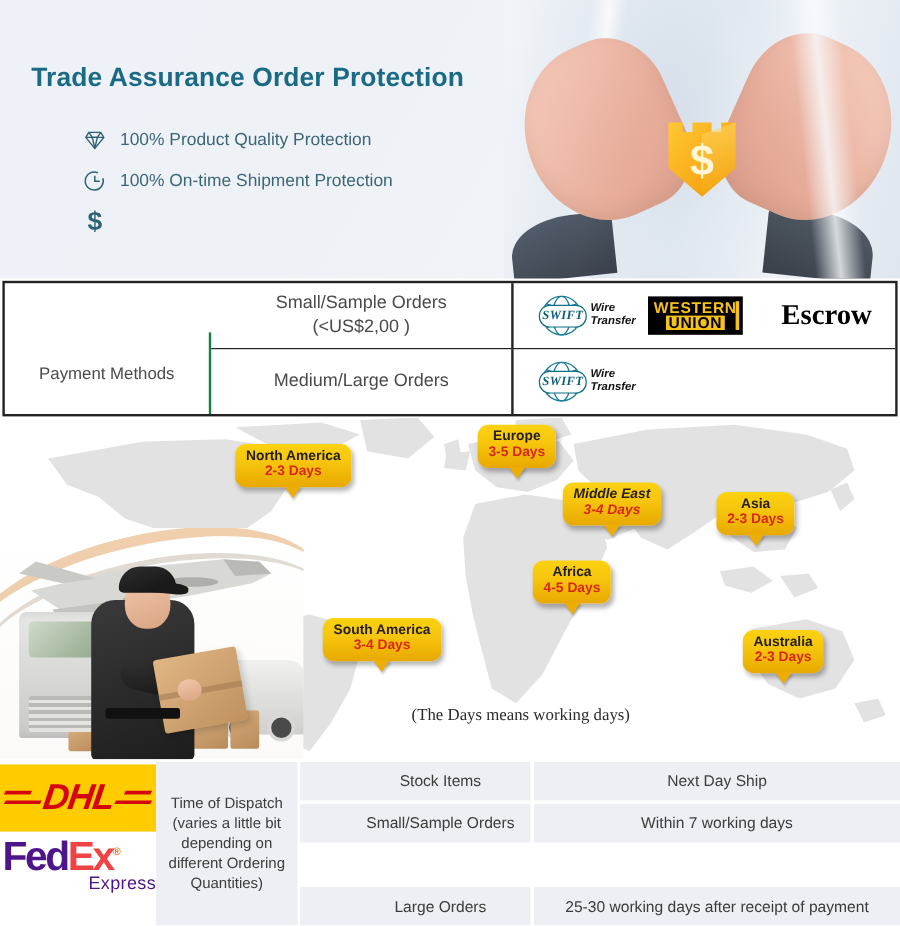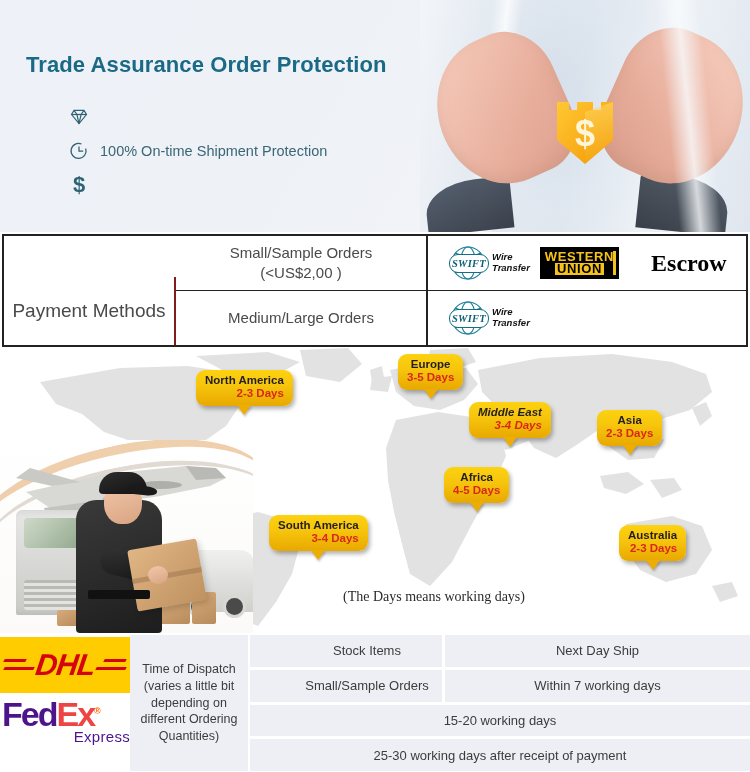--- a/index.html
+++ b/index.html
@@ -73,23 +73,23 @@
     color:#2e6373;margin-right:8px;flex:0 0 26px;}
   .hero-txt{font-size:14.5px;color:#3b6675;font-family:"Liberation Sans", sans-serif;}
 
   
   .pay-table{
     position:absolute;left:2px;top:234px;width:746px;height:113px;
     border:2px solid #222;box-sizing:border-box;background:#fff;
     display:flex;
   }
   .pay-left{
-    width:172px;flex:0 0 172px;border-right:2px solid #7f1d1d;box-sizing:border-box;
+    width:172px;flex:0 0 172px;border-right:2px solid #15803d;box-sizing:border-box;
     display:flex;align-items:center;justify-content:center;
-    font-size:19px;color:#4a4a4a;margin-top:41px;
+    font-size:14px;color:#4a4a4a;margin-top:41px;
   }
   .pay-right{flex:1;display:flex;flex-direction:column;}
   .pay-row{flex:1;display:flex;align-items:center;box-sizing:border-box;}
   .pay-row.top{border-bottom:1.5px solid #222;}
   .pay-order{
     width:252px;flex:0 0 252px;border-right:2px solid #222;box-sizing:border-box;
     align-self:stretch;display:flex;flex-direction:column;align-items:center;justify-content:center;
     font-size:15px;color:#4a4a4a;line-height:1.35;text-align:center;
   }
   .pay-logos{flex:1;display:flex;align-items:center;padding-left:20px;gap:4px;height:100%;}
@@ -173,21 +173,21 @@
     border-radius:9px;padding:4px 9px 5px 9px;text-align:center;
     box-shadow:2px 3px 4px rgba(0,0,0,.3);
   }
   .callout:after{
     content:"";position:absolute;left:50%;bottom:-9px;margin-left:-7px;
     width:0;height:0;border-left:7px solid transparent;border-right:7px solid transparent;
     border-top:10px solid #eead02;
     filter:drop-shadow(1px 2px 1px rgba(0,0,0,.25));
   }
   .c-region{font-size:11.5px;font-weight:bold;color:#231f20;line-height:1.15;white-space:nowrap;}
-  .c-days{font-size:11.5px;font-weight:bold;color:#d9281a;line-height:1.2;white-space:nowrap;text-align:right;}
+  .c-days{font-size:11.5px;font-weight:bold;color:#d9281a;line-height:1.2;white-space:nowrap;}
   .map-note{
     position:absolute;left:343px;top:589px;font-family:"Liberation Serif", serif;
     font-size:14px;color:#2b2b2b;
   }
 
   
   .bottom{position:absolute;left:0;top:633px;width:750px;height:139px;background:#fff;}
   .dhl{position:absolute;left:0;top:4px;width:130px;height:56px;background:#ffcc00;
     display:flex;align-items:center;justify-content:center;overflow:hidden;}
   .dhl-word{font-family:"Liberation Sans", sans-serif;font-weight:bold;font-style:italic;
@@ -254,20 +254,21 @@
       <div class="hero-item">
         <span class="hero-ico">
           <svg width="20" height="20" viewBox="0 0 24 24" fill="none" stroke="#2e6373" stroke-width="1.4">
             <path d="M3 9 L12 20 L21 9 L18 4 L6 4 Z"></path>
               <path d="M3 9 H21"></path>
             <path d="M6 4 L9.5 9 L12 20"></path>
               <path d="M18 4 L14.5 9 L12 20"></path>
               <path d="M9.5 9 H14.5"></path>
           </svg>
         </span>
+        <span class="hero-txt">100% Product Quality Protection</span>
       </div>
       <div class="hero-item">
         <span class="hero-ico">
           <svg width="20" height="20" viewBox="0 0 24 24" fill="none" stroke="#2e6373" stroke-width="1.5">
             <path d="M20 9 A9 9 0 1 1 15 3.6"></path>
               <path d="M12 6.5 V12 H17"></path>
           </svg>
         </span>
         <span class="hero-txt">100% On-time Shipment Protection</span>
       </div>
@@ -465,22 +466,22 @@
       <div class="disp-grid">
         <div class="d-row">
           <div class="d-c1">Stock Items</div>
           <div class="d-c2">Next Day Ship</div>
         </div>
         <div class="d-row">
           <div class="d-c1">Small/Sample Orders</div>
           <div class="d-c2">Within 7 working days</div>
         </div>
         <div class="d-row">
-          <div class="d-c2">15-20 working days</div>
         </div>
         <div class="d-row">
+          <div class="d-c1">Large Orders</div>
           <div class="d-c2">25-30 working days after receipt of payment</div>
         </div>
       </div>
     </div>
   </div>
 
 </div>
 
 </body></html>

